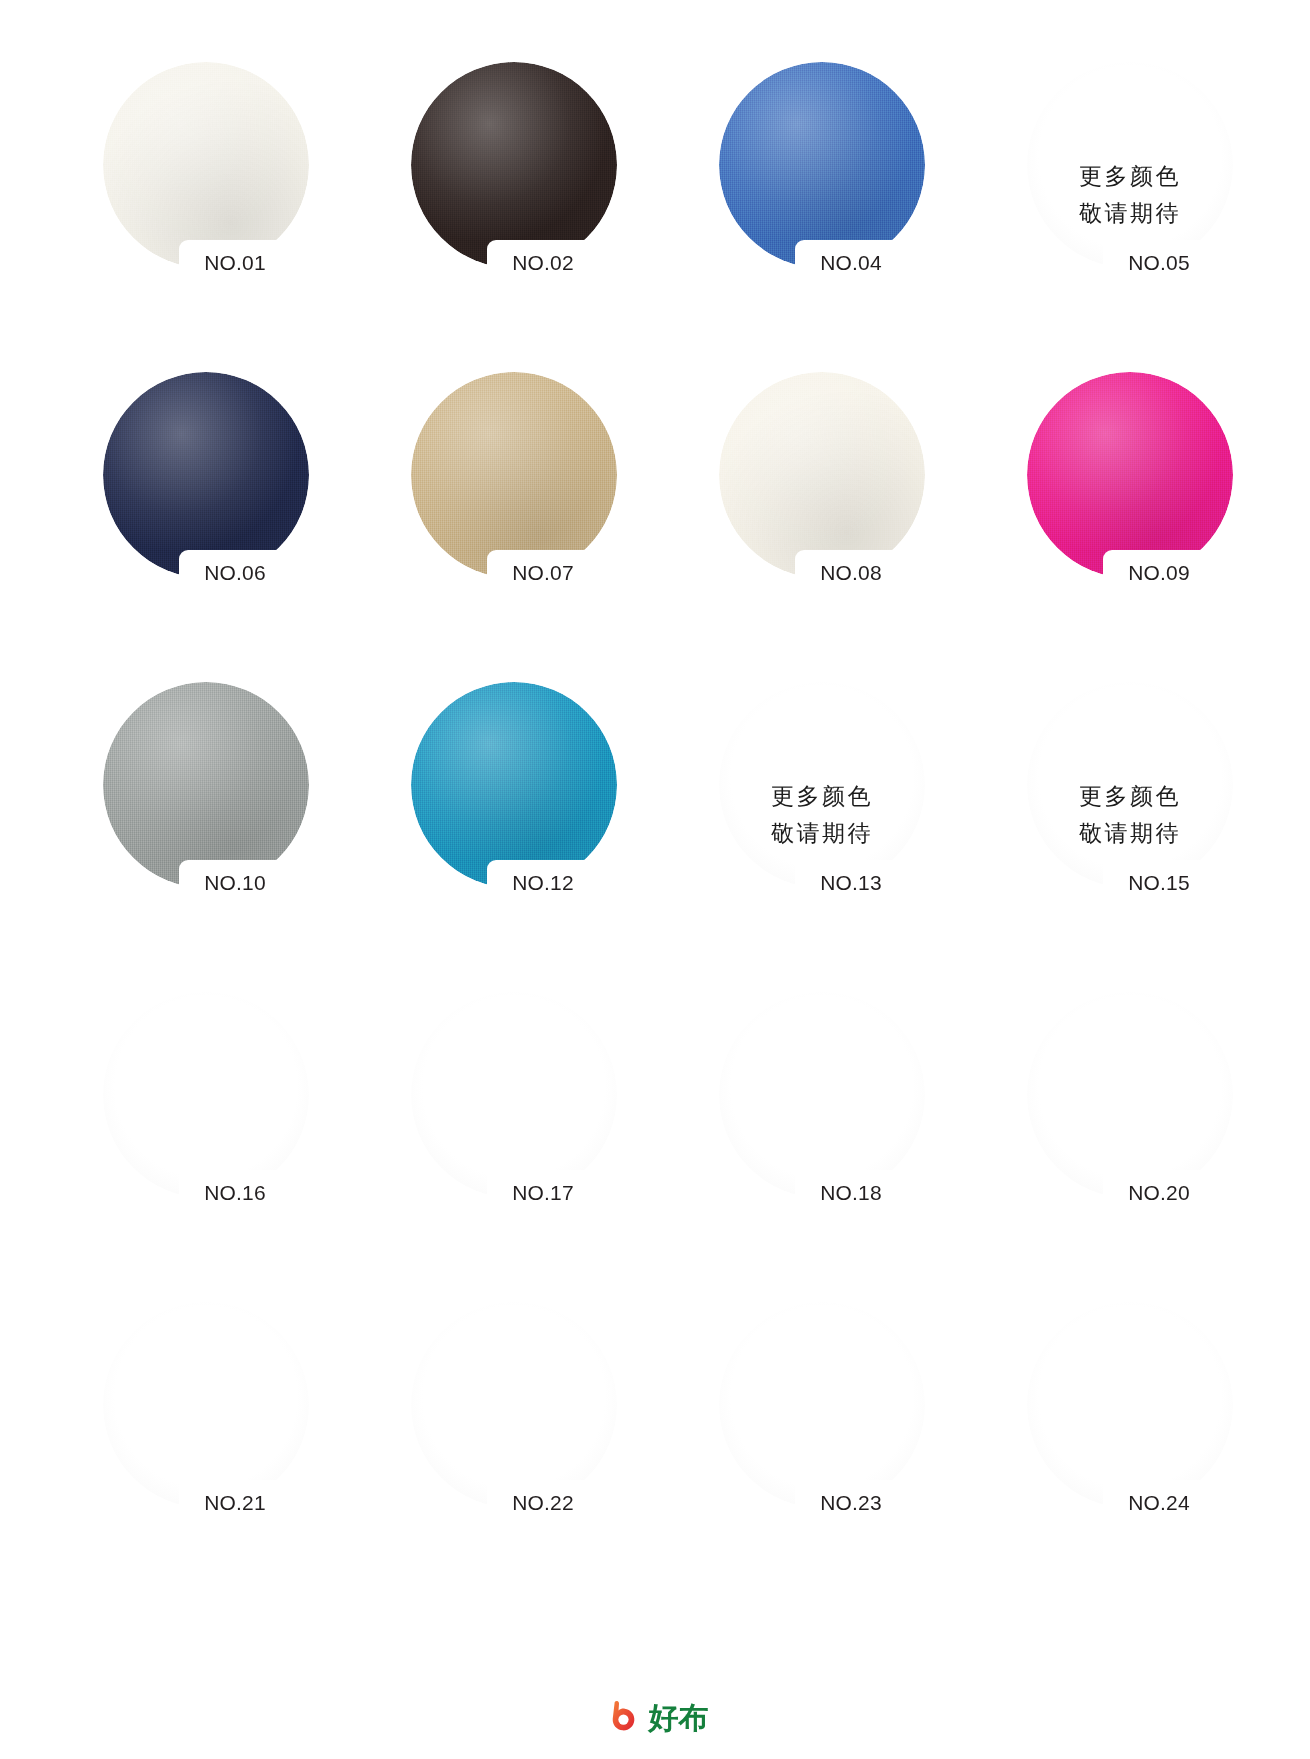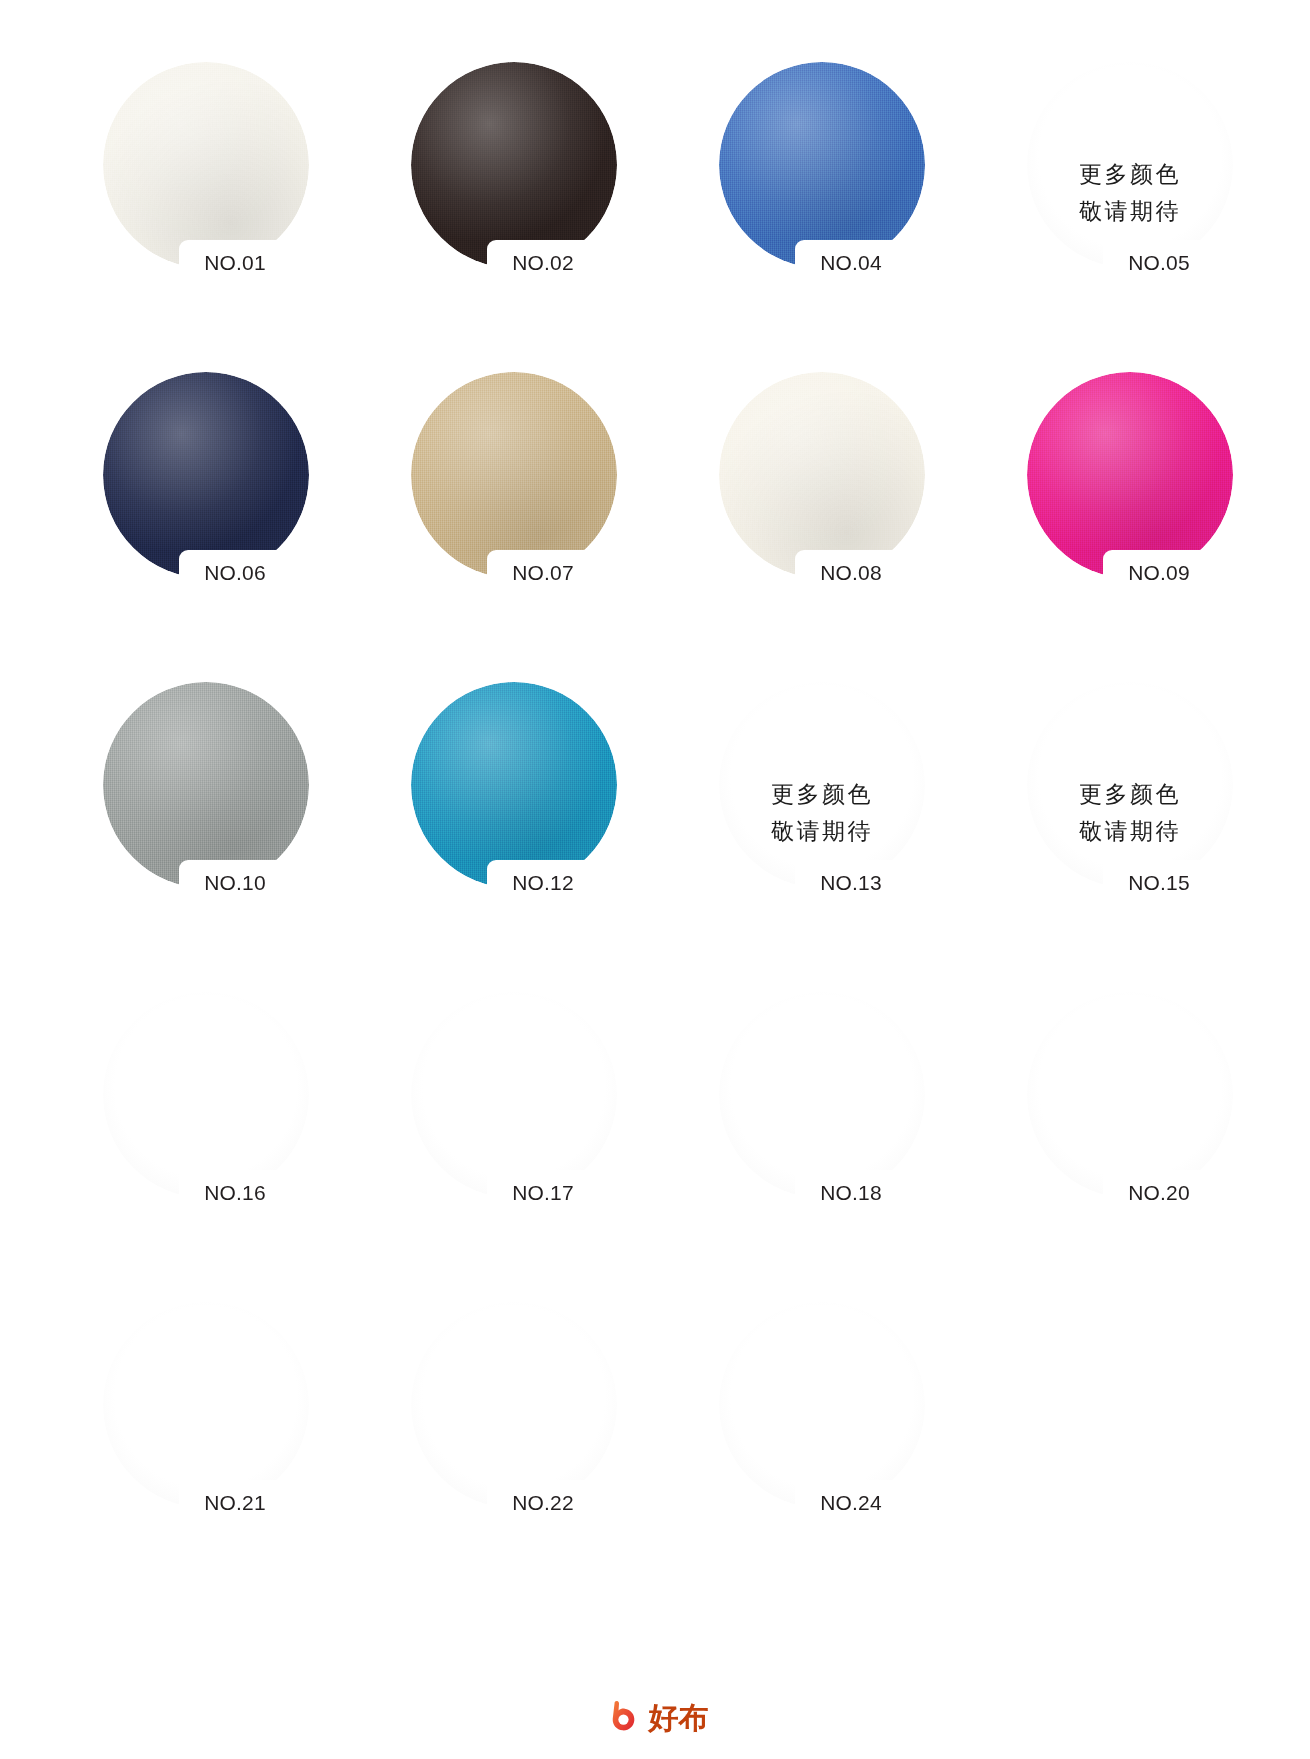--- a/index.html
+++ b/index.html
@@ -142,21 +142,21 @@
         #e8e8e8 98%,
         #e3e3e3 100%);
   }
 
   .swatch-coming {
     position: absolute;
     left: 0;
     right: 0;
     top: 96px;
     text-align: center;
-    font-family: Liberation Mono, monospace;
+    font-family: Liberation Serif, serif;
     font-size: 23px;
     line-height: 37px;
     color: #1c1c1c;
     letter-spacing: 2.5px;
     z-index: 5;
     pointer-events: none;
   }
   .swatch-coming div { white-space: nowrap; }
 
   
@@ -172,21 +172,21 @@
   }
   .brand-mark {
     width: 38px;
     height: 38px;
     display: block;
   }
   .brand-name {
     font-family: "DejaVu Sans", "Liberation Sans", sans-serif;
     font-size: 30px;
     font-weight: 700;
-    color: #c2410c;
+    color: #15803d;
     letter-spacing: 0px;
     line-height: 38px;
   }
 </style>
 </head>
 <body>
 
 <div id="swatch-sheet">
 
   <div class="swatch-grid" id="swatch-grid">
@@ -383,20 +383,30 @@
       </div>
       <div class="swatch-cell is-empty">
         <div class="swatch-disc-wrap">
           <div class="swatch-disc">
             <div class="swatch-fill" style="background: rgb(255, 255, 255);"></div>
             <div class="swatch-shade"></div>
           </div>
           <div class="swatch-notch"></div>
         </div>
         <div class="swatch-label">NO.22</div>
+      </div>
+      <div class="swatch-cell is-empty">
+        <div class="swatch-disc-wrap">
+          <div class="swatch-disc">
+            <div class="swatch-fill" style="background: rgb(255, 255, 255);"></div>
+            <div class="swatch-shade"></div>
+          </div>
+          <div class="swatch-notch"></div>
+        </div>
+        <div class="swatch-label">NO.23</div>
       </div>
       <div class="swatch-cell is-empty">
         <div class="swatch-disc-wrap">
           <div class="swatch-disc">
             <div class="swatch-fill" style="background: rgb(255, 255, 255);"></div>
             <div class="swatch-shade"></div>
           </div>
           <div class="swatch-notch"></div>
         </div>
         <div class="swatch-label">NO.24</div>

